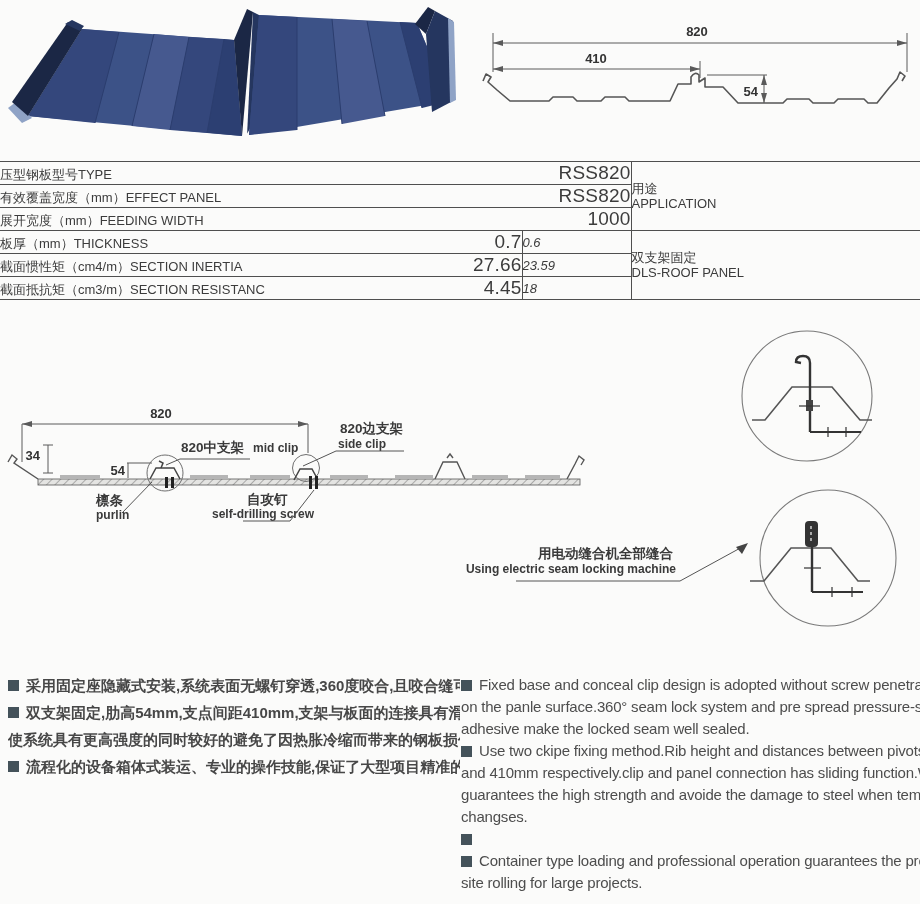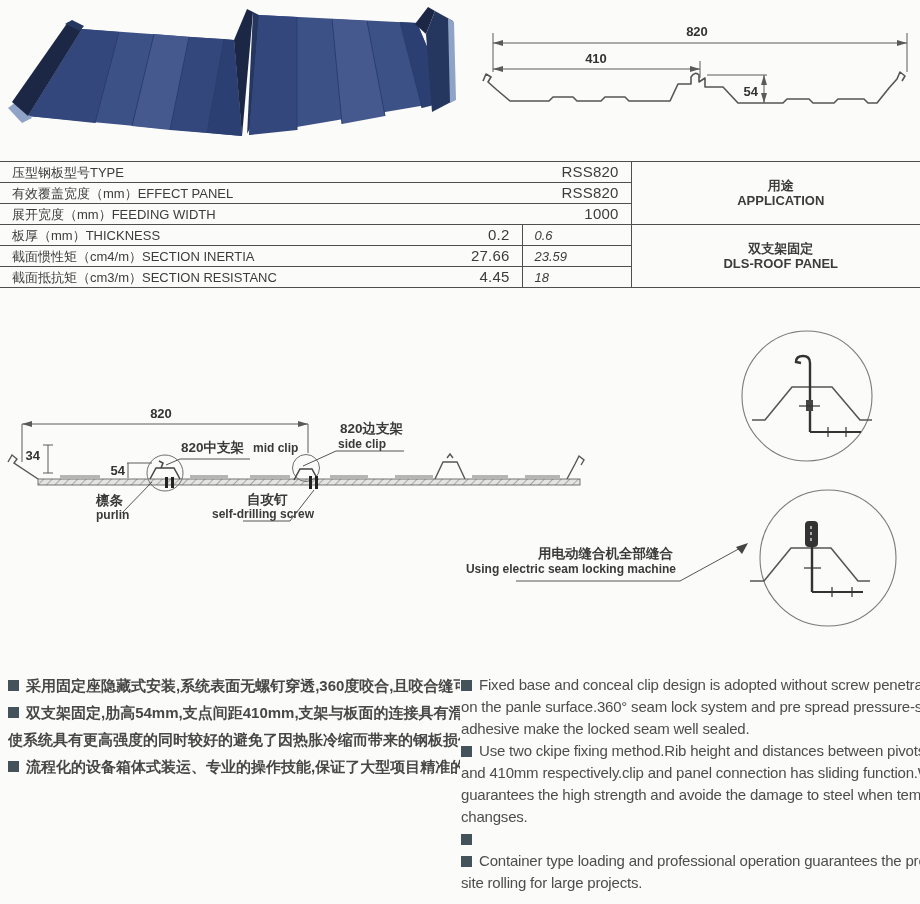--- a/index.html
+++ b/index.html
@@ -10,27 +10,27 @@
     color:var(--text-dark,#3c3c3c);
   }
   .abs{position:absolute;}
   
   table.spec{
     position:absolute;left:0;top:161px;width:920px;
     border-collapse:collapse;table-layout:fixed;
   }
   table.spec td{
     border:1px solid var(--line,#4f4f4f);
-    height:20px;padding:0 12px;vertical-align:middle;
+    height:20px;padding:0 0;vertical-align:middle;
     font-size:13px;color:var(--text-dark,#3c3c3c);white-space:nowrap;overflow:hidden;
   }
   table.spec td.first{border-left:none;}
-  table.spec td.app{border-right:none;text-align:center;line-height:15px;padding-right:2px;font-weight:bold;}
+  table.spec td.app{border-right:none;text-align:left;line-height:15px;padding-right:2px;}
   .lv{display:flex;justify-content:space-between;align-items:baseline;}
-  .lv .val{font-size:15px;letter-spacing:.2px;}
+  .lv .val{font-size:19px;letter-spacing:.2px;}
   td.valcell{font-size:15.5px;font-style:italic;}
   
   .col{position:absolute;overflow:hidden;}
   .col .ln{white-space:nowrap;}
   .col-zh .ln{height:27px;line-height:27px;font-size:15px;font-weight:600;color:#474747;}
   .col-en .ln{height:22px;line-height:22px;font-size:15px;color:#4d4d4d;letter-spacing:-0.2px;}
   .blt{display:inline-block;width:11px;height:11px;background:var(--bullet,#44525a);margin-right:7px;}
   .col-zh .blt{margin-bottom:1px;vertical-align:-1px}
   .col-en .blt{vertical-align:-1px}
   svg text{fill:#3f3f3f;}
@@ -138,21 +138,21 @@
           <div class="lv">
       <span>展开宽度（mm）FEEDING WIDTH</span>
       <span class="val">1000</span>
           </div>
         </td>
   </tr>
   <tr>
     <td class="first">
           <div class="lv">
       <span>板厚（mm）THICKNESS</span>
-      <span class="val">0.2</span>
+      <span class="val">0.7</span>
           </div>
         </td>
     <td class="valcell">0.6</td>
     <td class="app" rowspan="3">
       <div>双支架固定</div>
       <div>DLS-ROOF PANEL</div>
         </td>
   </tr>
   <tr>
     <td class="first">

